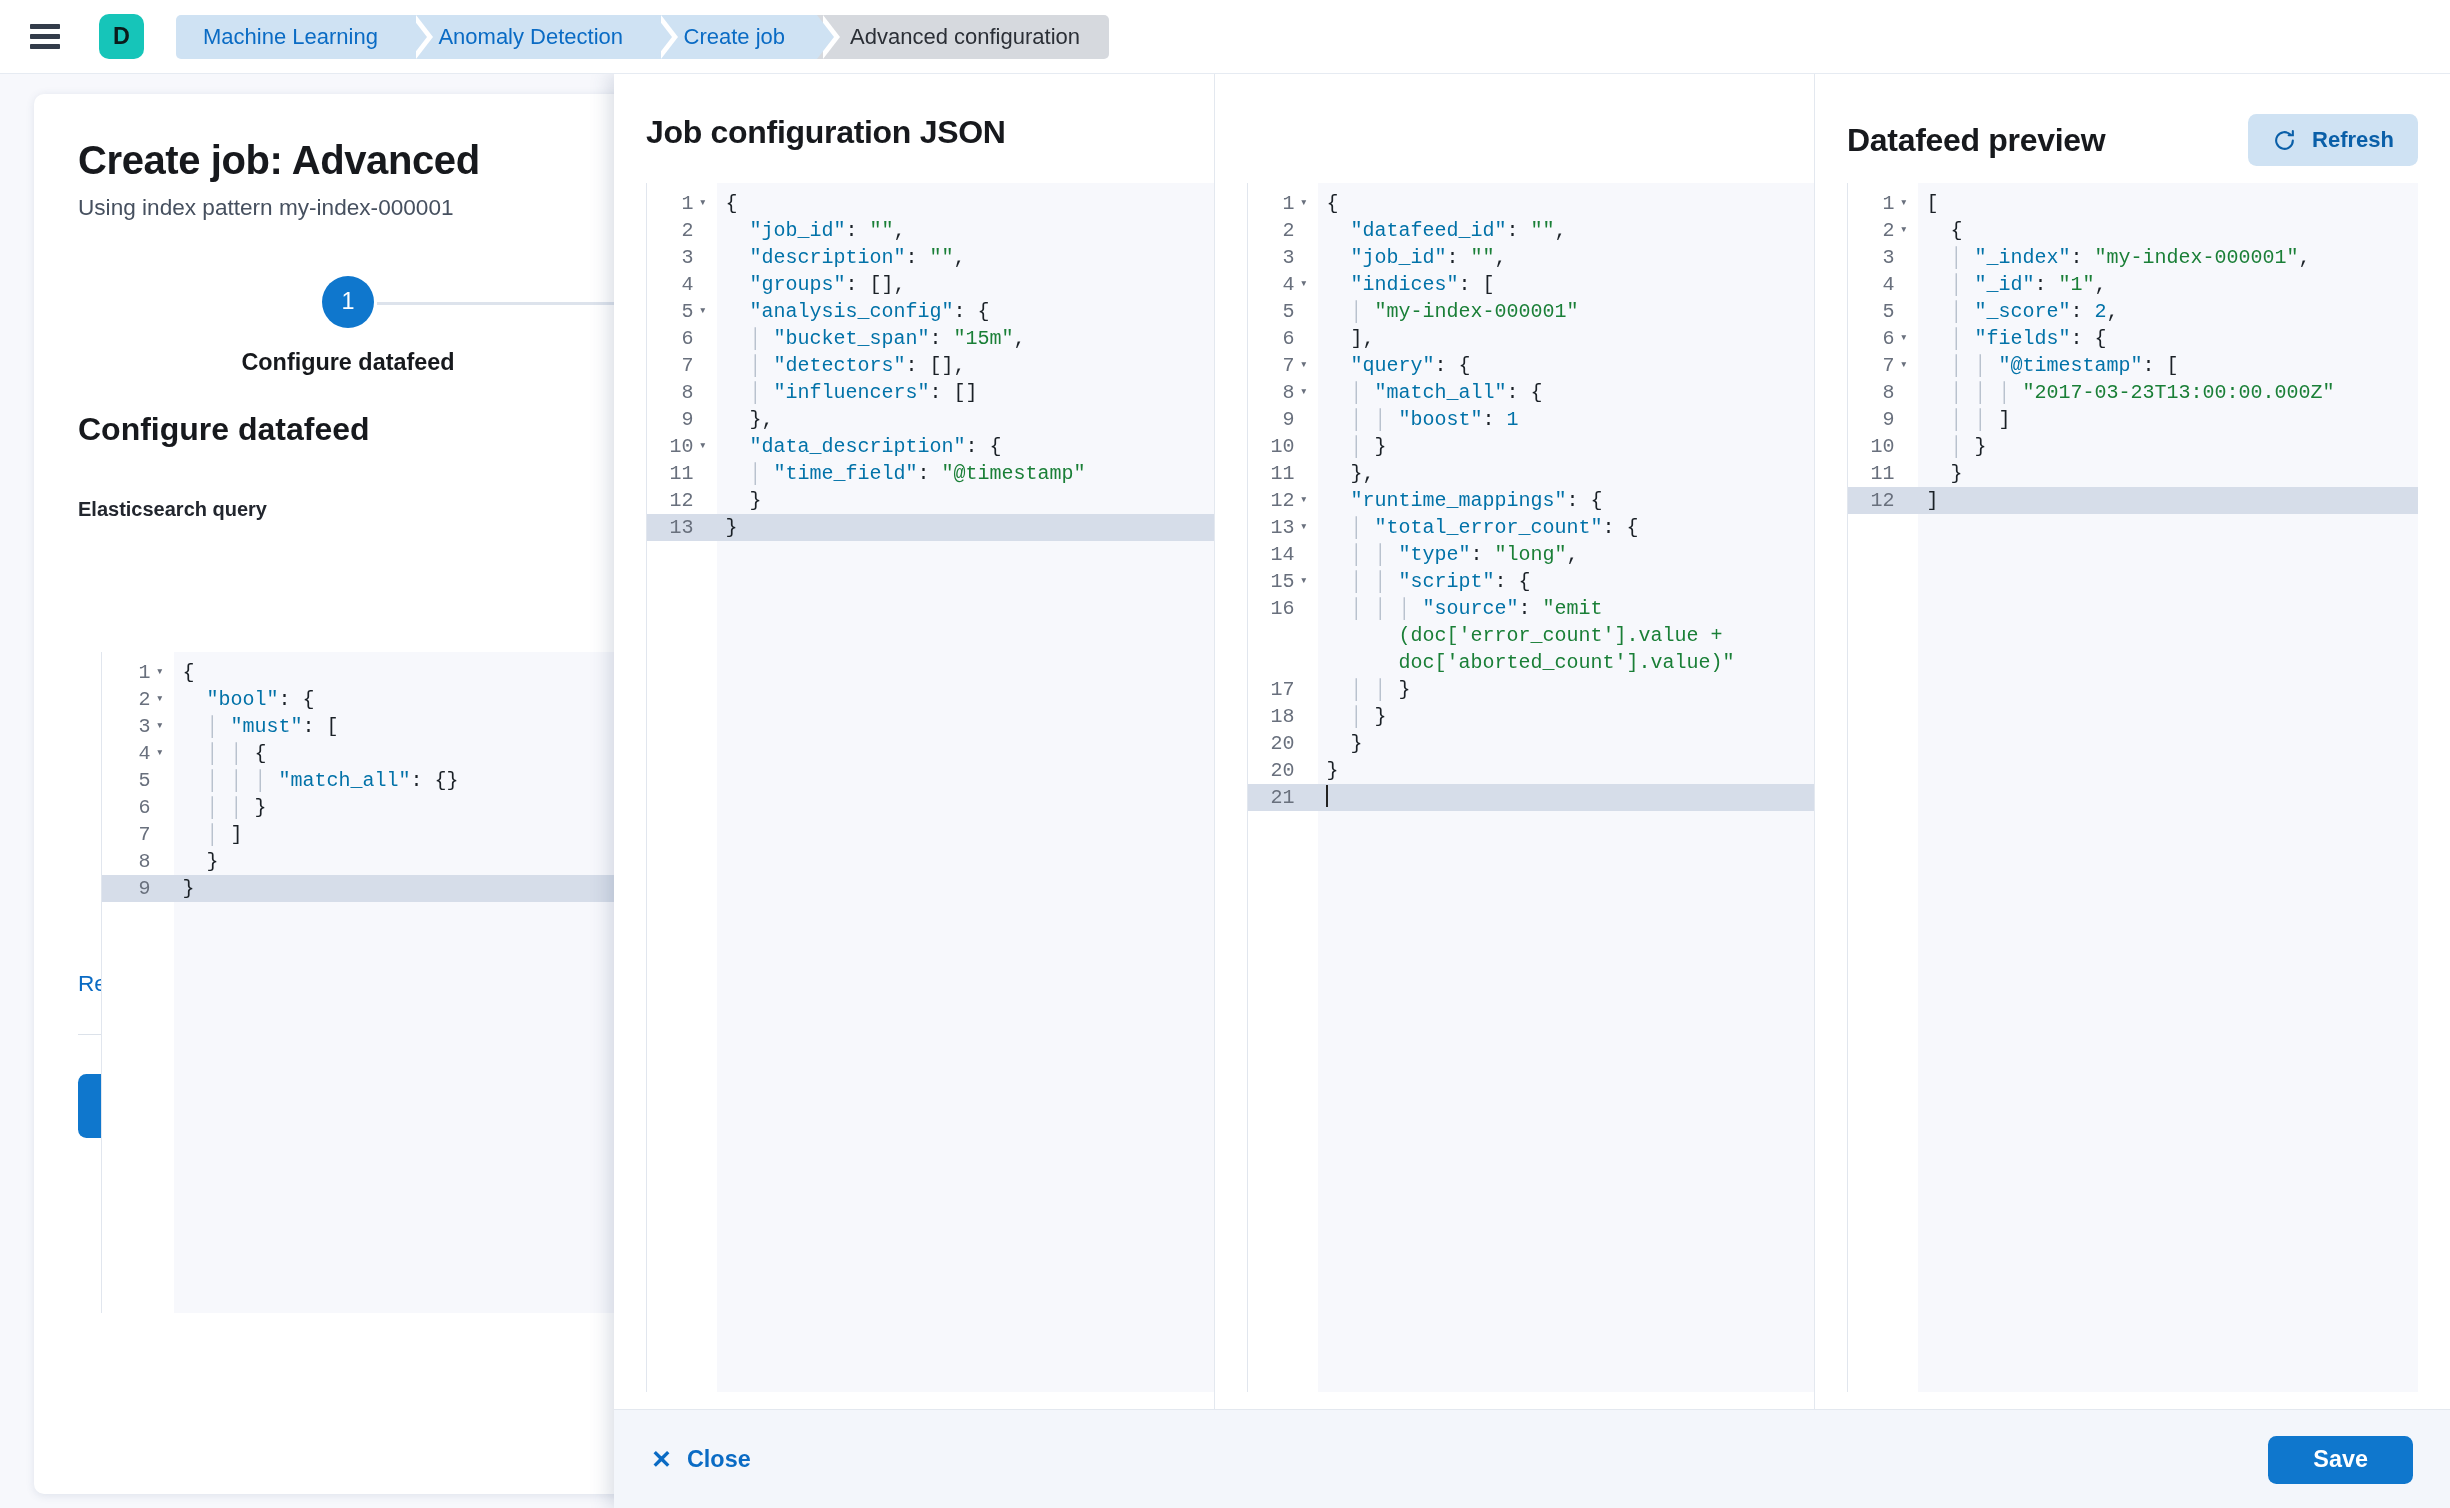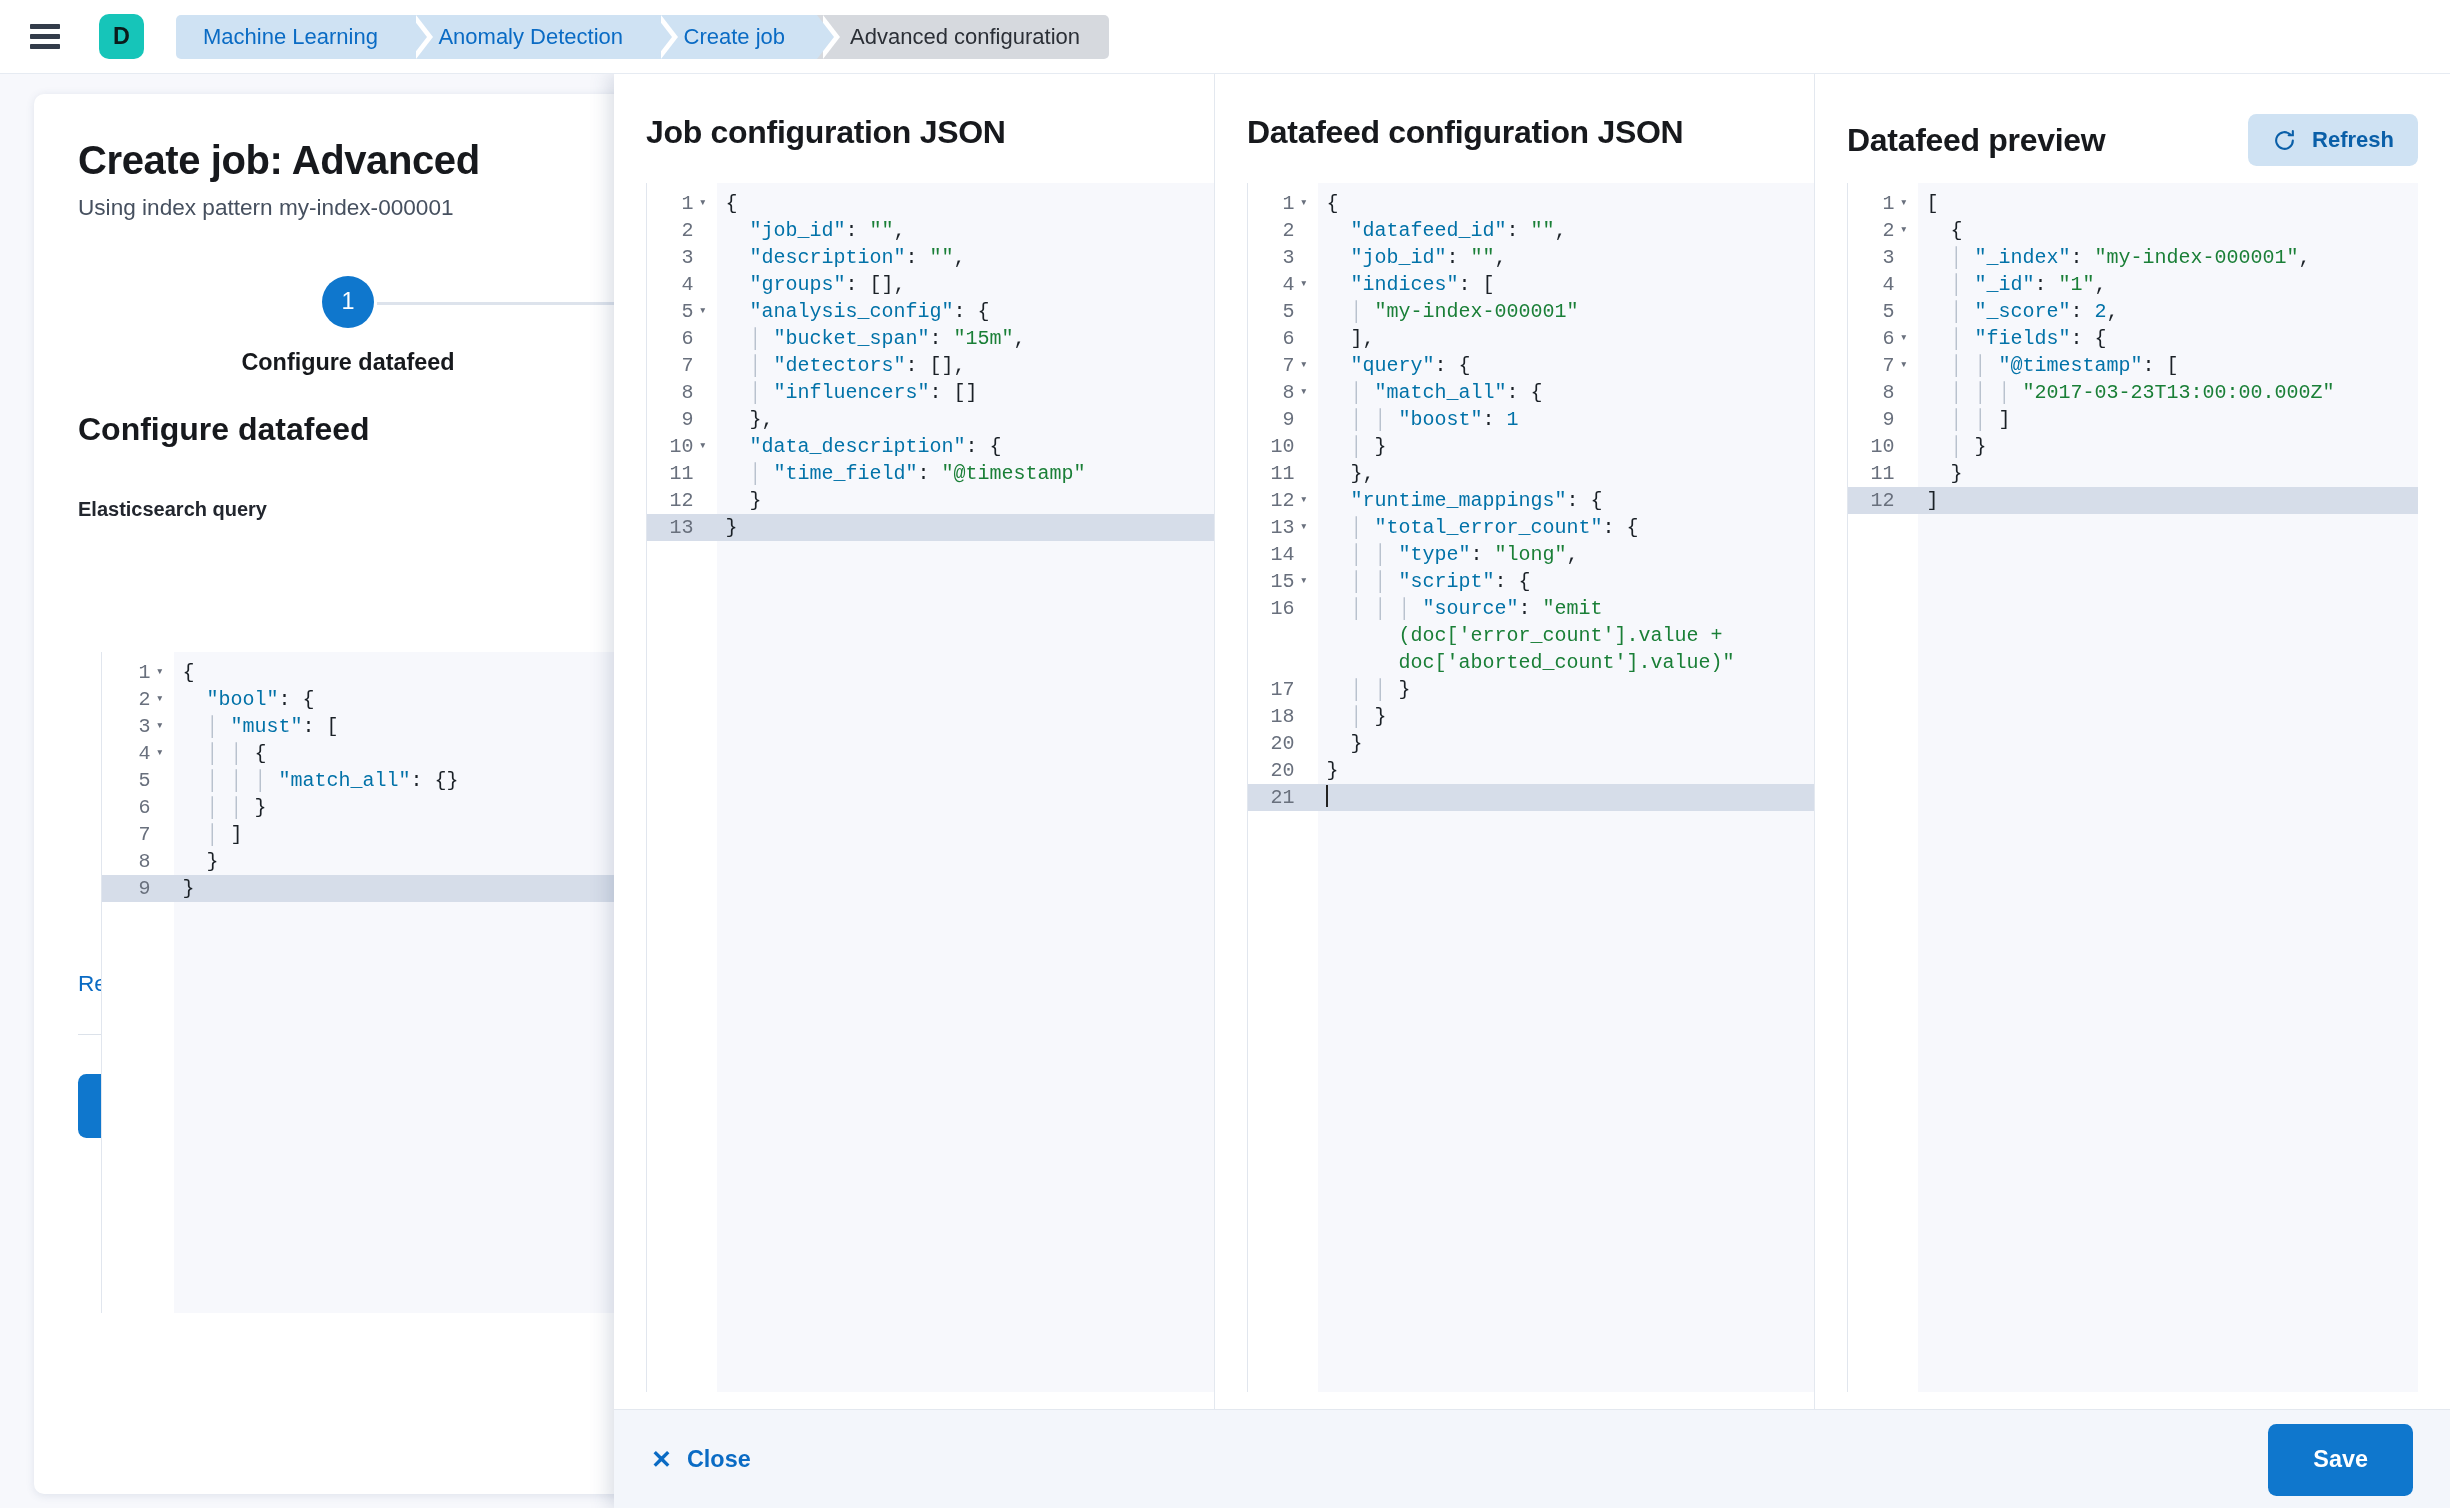--- a/index.html
+++ b/index.html
@@ -169,21 +169,21 @@
     display: flex; align-items: center; justify-content: space-between;
     padding: 0 37px;
   }
   #close-btn {
     display: flex; align-items: center; gap: 15px;
     background: none; border: none; color: #0a6bc4; font-size: 23.4px;
     font-weight: bold; cursor: pointer; font-family: inherit;
   }
   #save-btn {
     background: #0f77cd; color: #fff; border: none; border-radius: 8.4px;
-    height: 72px; padding: 0 45px; font-size: 23.4px; font-weight: bold;
+    height: 48px; padding: 0 45px; font-size: 23.4px; font-weight: bold;
     cursor: pointer; font-family: inherit;
   }
   .x-icon { font-size: 25px; line-height: 1; }
 </style>
 </head>
 <body>
 
 <div id="header">
   <div id="hamburger">
     <i></i>
@@ -353,23 +353,20 @@
             <div class="cl"><span class="p">  },</span></div>
             <div class="cl"><span class="p">  </span><span class="k">"data_description"</span><span class="p">: {</span></div>
             <div class="cl"><span class="p">  </span><span class="ind">│</span><span class="p"> </span><span class="k">"time_field"</span><span class="p">: </span><span class="s">"@timestamp"</span></div>
             <div class="cl"><span class="p">  }</span></div>
             <div class="cl hl"><span class="p">}</span></div>
           </div>
       </div>
     </div>
 
     <div class="fpanel" id="panel-datafeed">
-      <div class="fpanel-head">
-        <div class="fpanel-title">Datafeed configuration JSON</div>
-      </div>
       <div class="editor">
         <div class="gutter">
             <div class="ln">
               <span>1</span>
               <span class="fold">▾</span>
             </div>
             <div class="ln">
               <span>2</span>
               <span class="fold"></span>
             </div>

